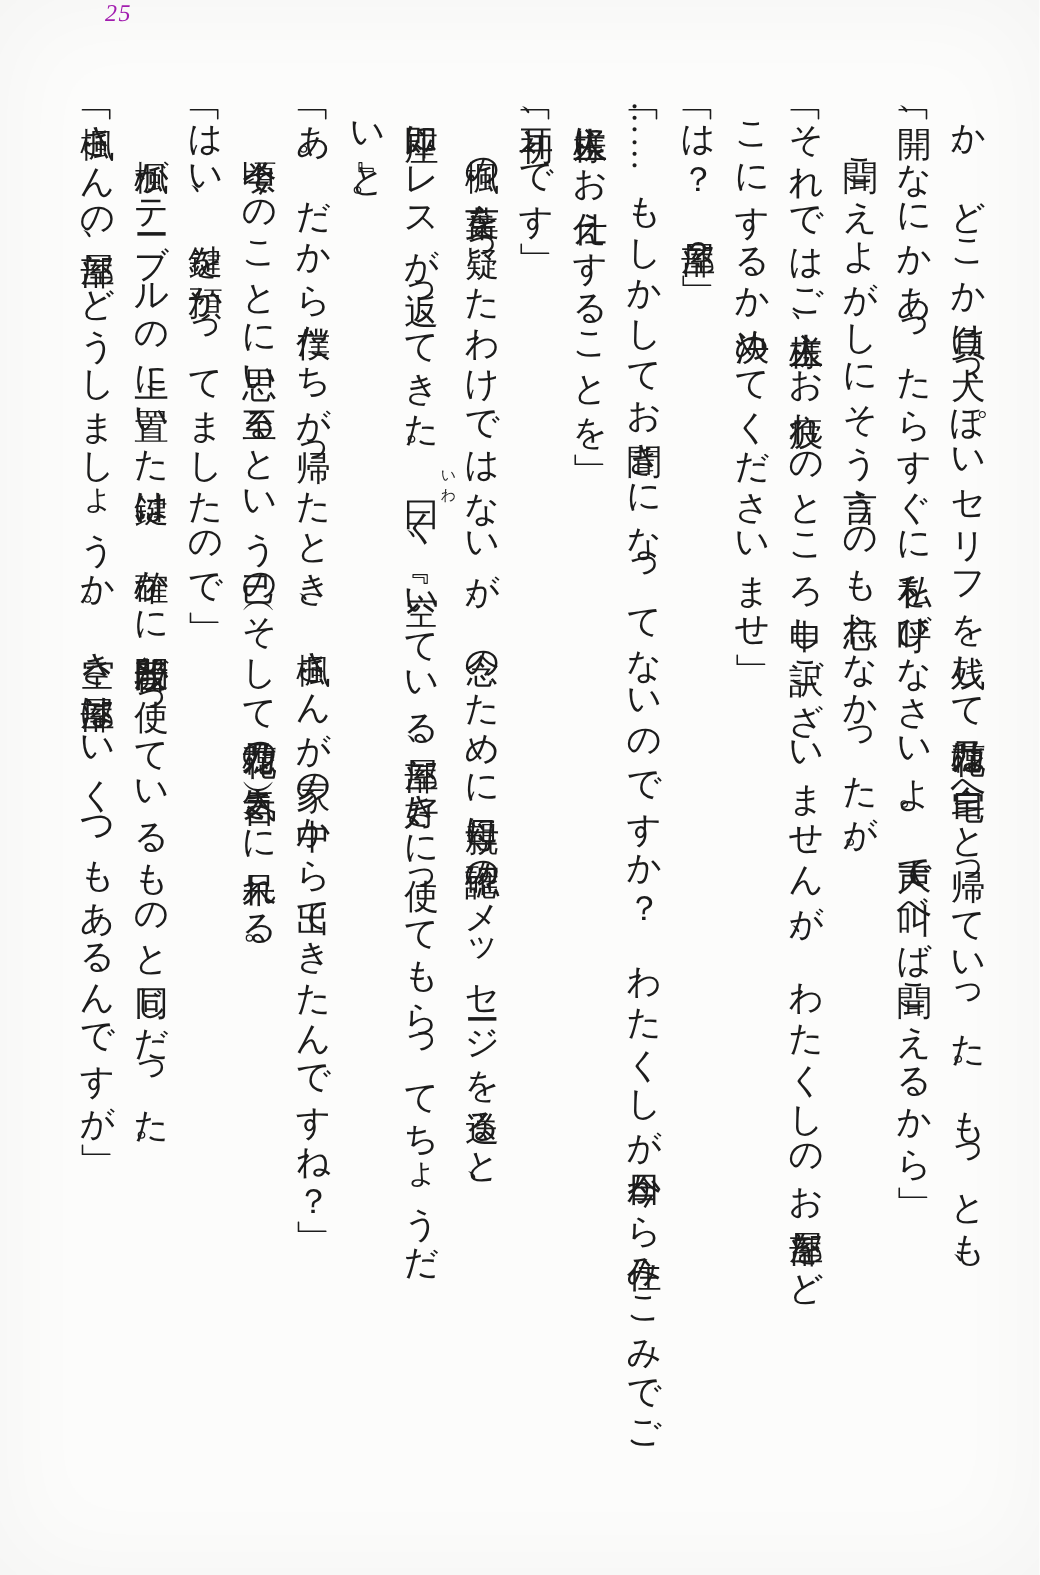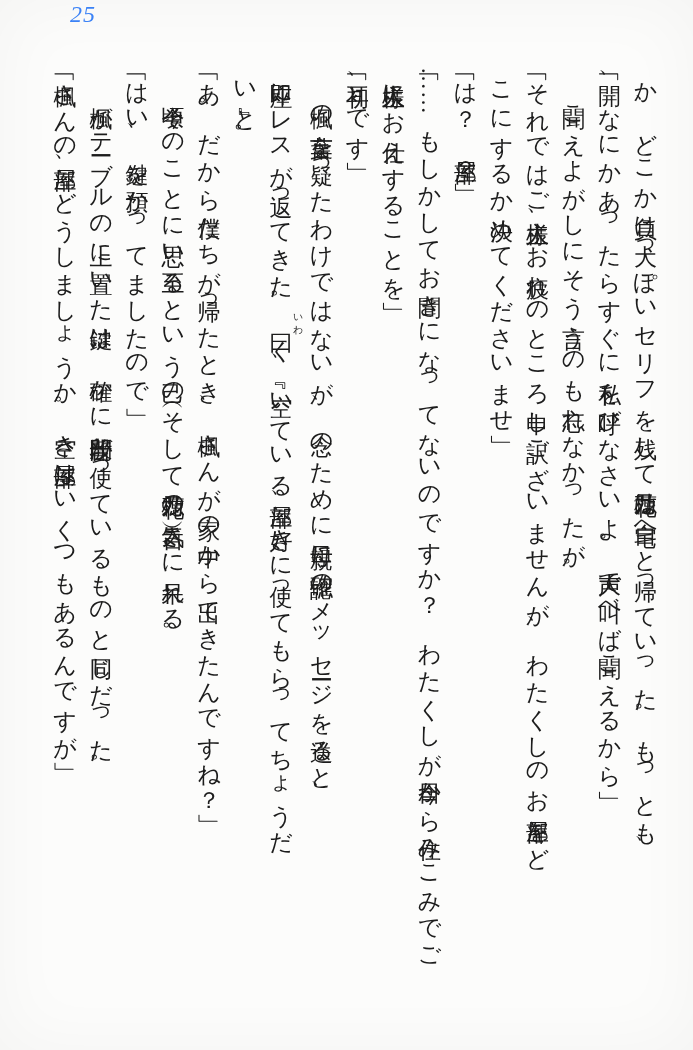--- a/index.html
+++ b/index.html
@@ -14,22 +14,22 @@
     background: #fcfcfb;
     box-shadow: inset 0 0 70px rgba(0,0,0,0.035);
     overflow: hidden;
     font-family: "Liberation Serif", "DejaVu Serif", serif;
     color: #1c1c1c;
   }
   .page-number {
     position: absolute;
     top: 1px;
     left: 70px;
-    font-size: 24px;
-    color: #3b82f6;
+    font-size: 16px;
+    color: #a21caf;
     font-style: italic;
     letter-spacing: 1px;
   }
   .text-block {
     position: absolute;
     top: 66px;
     right: 30px;
     height: 952px;
     writing-mode: vertical-rl;
     font-size: 23px;

